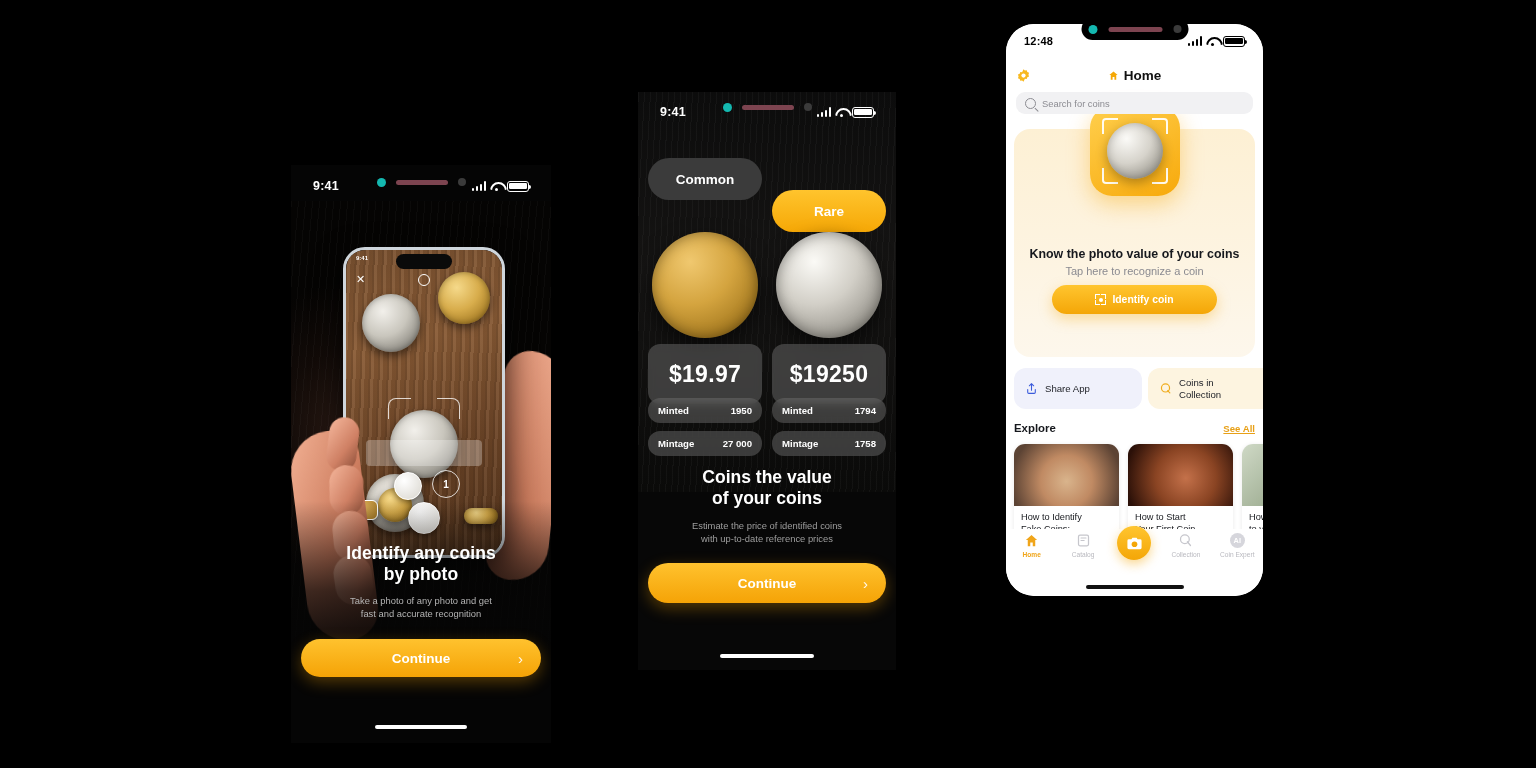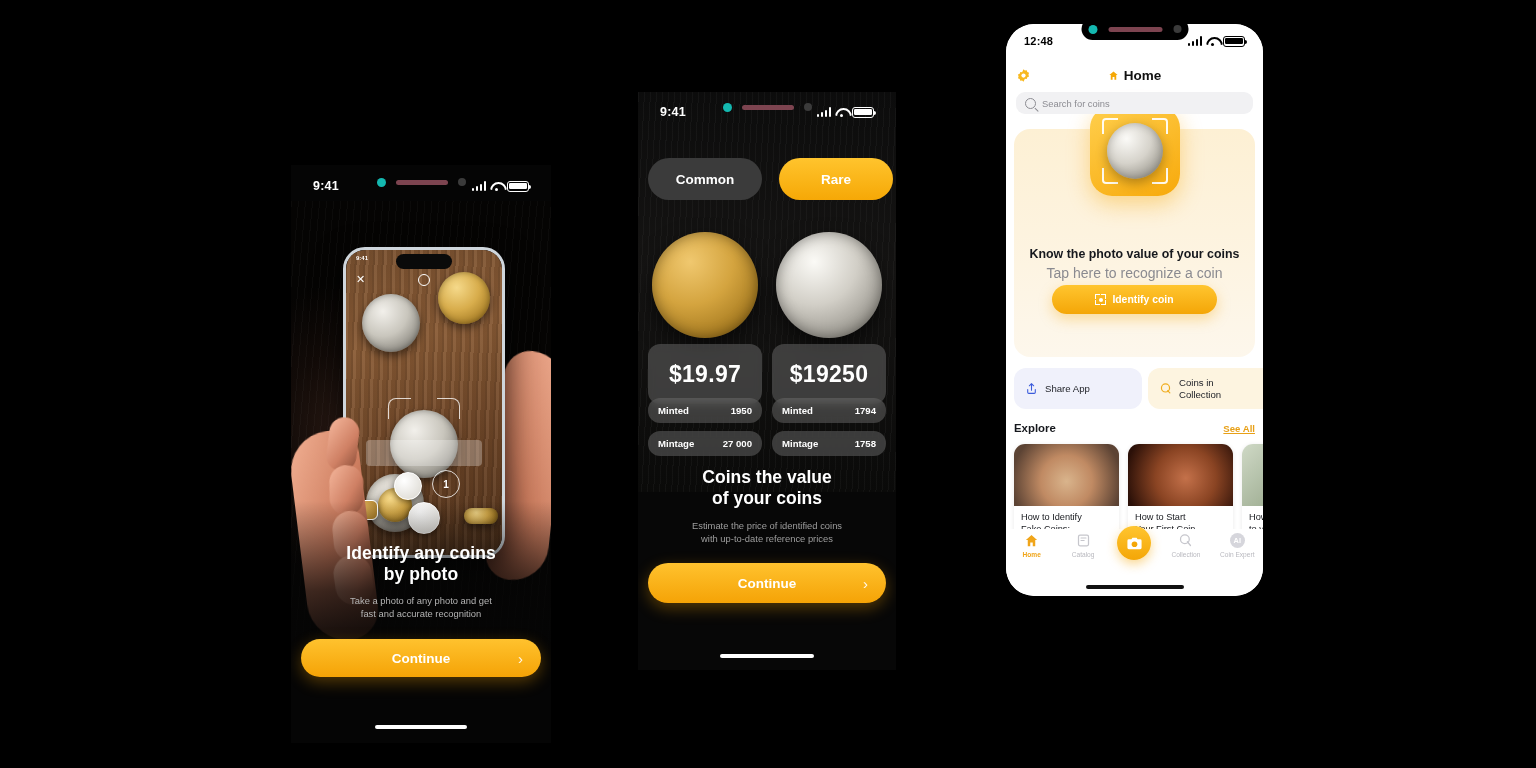--- a/index.html
+++ b/index.html
@@ -94,21 +94,21 @@
   #phone2 .island .dot-teal{width:9px;height:9px;}
   #phone2 .island .pill-red{width:52px;height:5px;margin:0 10px;}
   #phone2 .island .dot-grey{width:8px;height:8px;}
   .p2-bg{position:absolute;left:0;top:0;width:258px;height:400px;
      background:linear-gradient(180deg,#0c0c0c,#151413 45%,#0a0a09 100%);}
   .p2-bg::after{content:"";position:absolute;inset:0;
      background:repeating-linear-gradient(93deg,rgba(255,255,255,.035) 0 1px,rgba(0,0,0,0) 1px 6px);}
   .seg{position:absolute;top:66px;height:42px;border-radius:99px;display:flex;align-items:center;justify-content:center;
      font-size:13.5px;font-weight:700;color:#fff;z-index:10;}
   .seg-common{left:10px;width:114px;background:#3b3b3b;}
-  .seg-rare{right:3px;width:114px;background:linear-gradient(180deg,#ffc42d,#f6a806);}
+  .seg-rare{right:10px;width:114px;background:linear-gradient(180deg,#ffc42d,#f6a806);margin-top:32px;}
   .p2-coin{position:absolute;top:140px;border-radius:50%;z-index:10;}
   .stat{position:absolute;border-radius:12px;background:rgba(130,130,130,.40);backdrop-filter:blur(4px);
      display:flex;align-items:center;z-index:10;color:#fff;}
   .stat-price{height:60px;justify-content:center;font-size:23px;font-weight:700;letter-spacing:.3px;}
   .stat-row{height:25px;justify-content:space-between;padding:0 10px;font-size:9.6px;font-weight:700;box-sizing:border-box;}
   .p2-copy{position:absolute;left:0;right:0;top:375px;text-align:center;color:#fff;z-index:20;}
   .p2-title{font-size:17.5px;font-weight:700;line-height:1.22;}
   .p2-sub{margin-top:9px;font-size:9.4px;line-height:1.45;color:#9e9e9e;}
   #phone2 .cta{left:10px;width:238px;height:40px;top:471px;font-size:13.5px;}
   #phone2 .home-indicator{bottom:12px;width:94px;height:4px;}
@@ -136,21 +136,21 @@
   .hero-icon .frame{position:absolute;inset:12px;}
   .hero-icon .frame i{position:absolute;width:14px;height:14px;border:2px solid rgba(255,255,255,.92);}
   .hero-icon .frame i:nth-child(1){left:0;top:0;border-right:0;border-bottom:0;border-radius:4px 0 0 0;}
   .hero-icon .frame i:nth-child(2){right:0;top:0;border-left:0;border-bottom:0;border-radius:0 4px 0 0;}
   .hero-icon .frame i:nth-child(3){left:0;bottom:0;border-right:0;border-top:0;border-radius:0 0 0 4px;}
   .hero-icon .frame i:nth-child(4){right:0;bottom:0;border-left:0;border-top:0;border-radius:0 0 4px 0;}
   .hero-coin{position:absolute;left:50%;top:50%;transform:translate(-50%,-50%);width:56px;height:56px;border-radius:50%;
      background:radial-gradient(circle at 35% 28%,#fbfaf7,#d6d3cb 45%,#a5a299 75%,#807d75);
      box-shadow:0 4px 12px rgba(0,0,0,.3),inset 0 0 8px rgba(0,0,0,.22);}
   .hero-title{position:absolute;left:0;right:0;top:118px;text-align:center;font-size:12.4px;font-weight:700;color:#16181d;}
-  .hero-sub{position:absolute;left:0;right:0;top:136px;text-align:center;font-size:14px;color:#8a8a90;}
+  .hero-sub{position:absolute;left:0;right:0;top:136px;text-align:center;font-size:11px;color:#8a8a90;}
   .hero-btn{position:absolute;left:38px;right:38px;top:156px;height:29px;border-radius:99px;
      background:linear-gradient(180deg,#ffc52f,#f4a607);display:flex;align-items:center;justify-content:center;gap:6px;
      color:#fff;font-size:10.4px;font-weight:700;box-shadow:0 5px 14px rgba(244,166,7,.35);}
   .scan-ic{width:11px;height:11px;position:relative;flex:none;}
   .scan-ic i{position:absolute;width:4px;height:4px;border:1.4px solid #fff;}
   .scan-ic i:nth-child(1){left:0;top:0;border-right:0;border-bottom:0;}
   .scan-ic i:nth-child(2){right:0;top:0;border-left:0;border-bottom:0;}
   .scan-ic i:nth-child(3){left:0;bottom:0;border-right:0;border-top:0;}
   .scan-ic i:nth-child(4){right:0;bottom:0;border-left:0;border-top:0;}
   .scan-ic b{position:absolute;left:50%;top:50%;transform:translate(-50%,-50%);width:4px;height:4px;border-radius:50%;background:#fff;}

